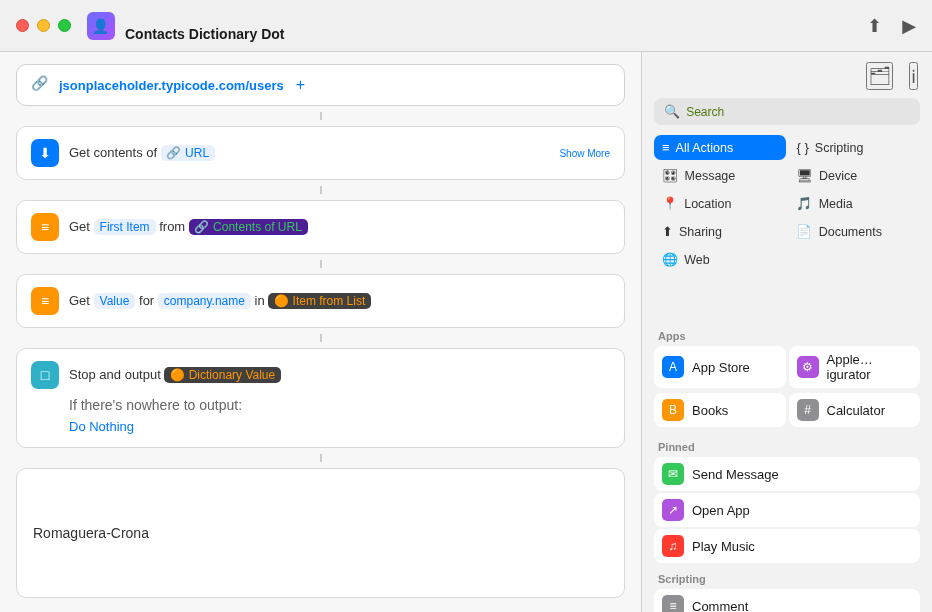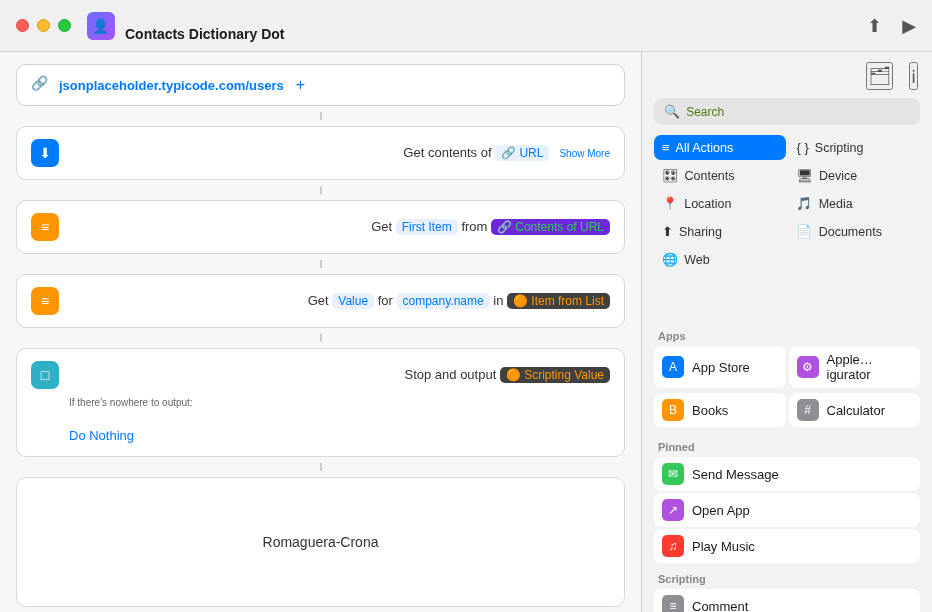--- a/index.html
+++ b/index.html
@@ -142,38 +142,37 @@
       flex-shrink: 0;
       color: white;
     }
     .icon-blue { background: #007aff; }
     .icon-orange { background: #ff9500; }
     .icon-teal { background: #30b0c7; }
     .action-text {
       font-size: 13px;
       color: #333;
       flex: 1;
-      text-align: right;
     }
     .token {
       display: inline-flex;
       align-items: center;
       gap: 4px;
       background: #e8f0fe;
       border-radius: 5px;
       padding: 1px 6px;
       font-size: 12px;
       color: #007aff;
     }
     .token-orange {
       background: #404040;
       color: #ff9500;
     }
     .token-green {
-      background: #6d28d9;
+      background: #4c1d95;
       color: #34c759;
     }
     .show-more {
       font-size: 10px;
       color: #007aff;
     }
 
     
     .stop-block {
       background: white;
@@ -185,41 +184,40 @@
     .stop-header {
       display: flex;
       align-items: center;
       gap: 10px;
       margin-bottom: 8px;
     }
     .stop-body {
       padding-left: 38px;
     }
     .stop-body p {
-      font-size: 10px;
+      font-size: 14px;
       color: #666;
-      margin-bottom: 18px;
+      margin-bottom: 4px;
     }
     .do-nothing {
       color: #007aff;
       font-size: 13px;
       font-weight: 500;
       cursor: pointer;
     }
 
     
     .output-area {
       background: white;
       border: 1px solid #d8d8d8;
       border-radius: 10px;
       padding: 16px;
       min-height: 130px;
       display: flex;
       align-items: center;
-      justify-content: center;
     }
     .output-text {
       font-size: 14px;
       color: #333;
     }
 
     
     .actions-panel {
       width: 290px;
       background: #f2f2f2;
@@ -427,21 +425,21 @@
       </div>
     </div>
 
     <div class="connector"></div>
 
     <div class="stop-block">
       <div class="stop-header">
         <div class="action-icon icon-teal">□</div>
         <div class="action-text">
           <span>Stop and output </span>
-          <span class="token token-orange">🟠 Scripting Value</span>
+          <span class="token token-orange">🟠 Dictionary Value</span>
         </div>
       </div>
       <div class="stop-body">
         <p>If there's nowhere to output:</p>
         <span class="do-nothing">Do Nothing</span>
       </div>
     </div>
 
     <div class="connector"></div>
 
@@ -467,21 +465,21 @@
       <div class="cat-item active">
         <span class="cat-icon">≡</span>
         <span>All Actions</span>
       </div>
       <div class="cat-item">
         <span class="cat-icon">{ }</span>
         <span>Scripting</span>
       </div>
       <div class="cat-item">
         <span class="cat-icon">🎛</span>
-        <span>Contents</span>
+        <span>Message</span>
       </div>
       <div class="cat-item">
         <span class="cat-icon">🖥</span>
         <span>Device</span>
       </div>
       <div class="cat-item">
         <span class="cat-icon">📍</span>
         <span>Location</span>
       </div>
       <div class="cat-item">

